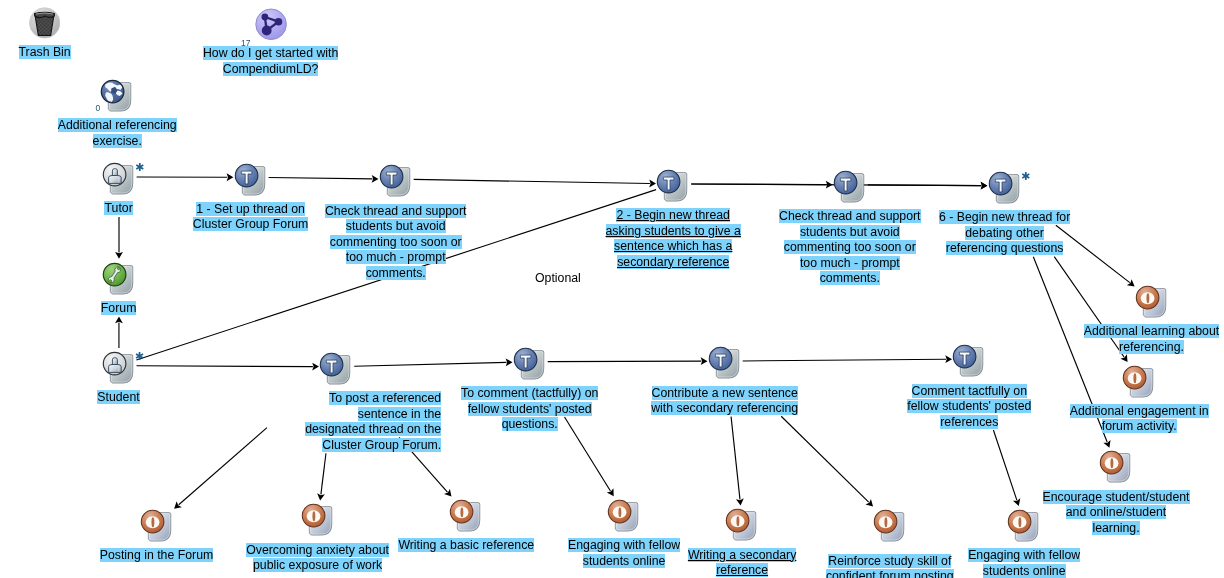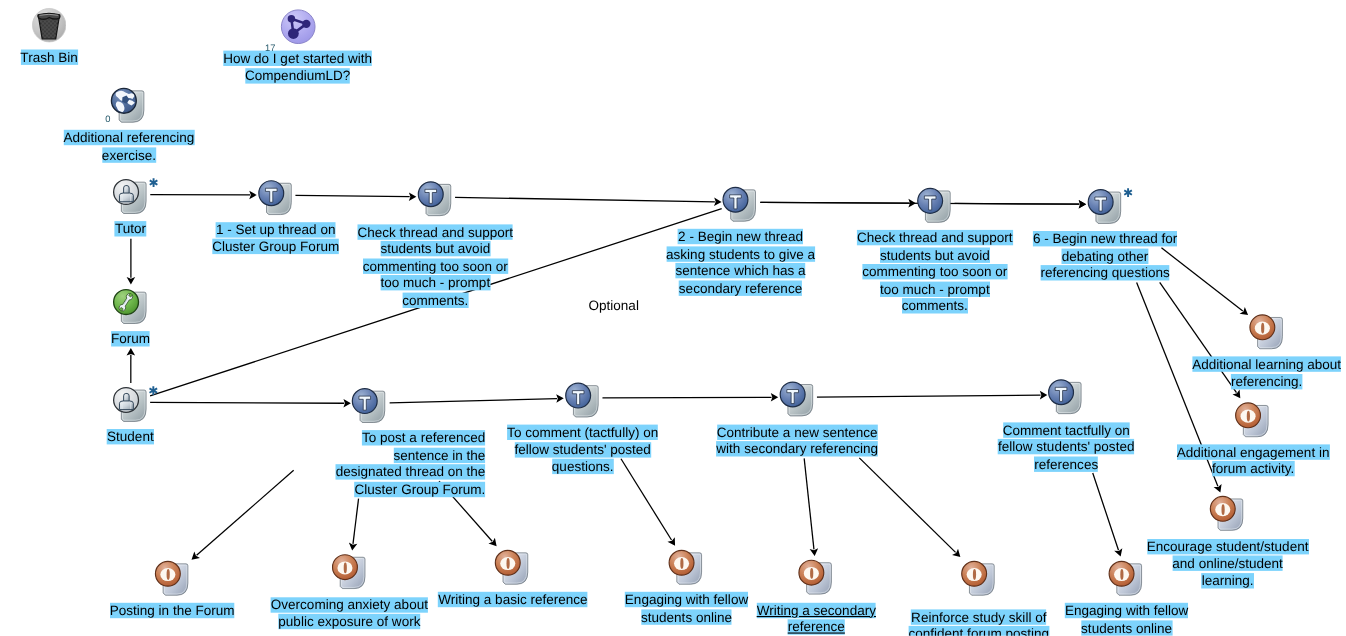--- a/index.html
+++ b/index.html
@@ -290,21 +290,21 @@
       </div>
       <div class="node" style="left: 657.6px; top: 170.4px;">
         <div class="glyph"><svg width="32" height="33" viewBox="0 0 32 33" class="glyph-svg">
             <g transform="translate(7.6,1.5)">
               <path d="M5.8,2.1 L21.5,2.1 Q23.2,2.1 23.2,3.8 L23.2,19.6 Q23.2,30.6 13.3,30.6 L2.7,30.6 L0.7,28.6 L0.7,7.3 Z" fill="url(#pageGrad)" stroke="#6f787f" stroke-width="0.7"></path>
               <path d="M6.4,3.2 L21.0,3.2 Q22.2,3.2 22.2,4.4 L22.2,19.5 Q22.2,29.5 13.2,29.5 L3.2,29.5 L1.8,28.1 L1.8,7.7 Z" fill="none" stroke="#f0f3f5" stroke-width="0.55" opacity="0.75"></path>
             </g>
             <circle cx="12.6" cy="12.6" r="11.3" fill="url(#taskGrad)" stroke="#1f2e47" stroke-width="1.1"></circle>
             <path d="M7.3,8.1 L17.9,8.1 L17.9,11.0 L14.0,11.0 L14.0,20.9 L11.2,20.9 L11.2,11.0 L7.3,11.0 Z" fill="#f1f8fe" stroke="#233047" stroke-width="0.7" stroke-linejoin="miter"></path>
           </svg></div>
-        <div class="label" style="width: 210px; left: -89.4px; top: 38px;"><span>2 - Begin new thread</span><br><span>asking students to give a</span><br><span>sentence which has a</span><br><span>secondary reference</span></div>
+        <div class="label" style="width: 210px; left: -89.4px; top: 38px; text-decoration: underline;"><span>2 - Begin new thread</span><br><span>asking students to give a</span><br><span>sentence which has a</span><br><span>secondary reference</span></div>
       </div>
       <div class="node" style="left: 834.2px; top: 171.3px;">
         <div class="glyph"><svg width="32" height="33" viewBox="0 0 32 33" class="glyph-svg">
             <g transform="translate(7.6,1.5)">
               <path d="M5.8,2.1 L21.5,2.1 Q23.2,2.1 23.2,3.8 L23.2,19.6 Q23.2,30.6 13.3,30.6 L2.7,30.6 L0.7,28.6 L0.7,7.3 Z" fill="url(#pageGrad)" stroke="#6f787f" stroke-width="0.7"></path>
               <path d="M6.4,3.2 L21.0,3.2 Q22.2,3.2 22.2,4.4 L22.2,19.5 Q22.2,29.5 13.2,29.5 L3.2,29.5 L1.8,28.1 L1.8,7.7 Z" fill="none" stroke="#f0f3f5" stroke-width="0.55" opacity="0.75"></path>
             </g>
             <circle cx="12.6" cy="12.6" r="11.3" fill="url(#taskGrad)" stroke="#1f2e47" stroke-width="1.1"></circle>
             <path d="M7.3,8.1 L17.9,8.1 L17.9,11.0 L14.0,11.0 L14.0,20.9 L11.2,20.9 L11.2,11.0 L7.3,11.0 Z" fill="#f1f8fe" stroke="#233047" stroke-width="0.7" stroke-linejoin="miter"></path>
           </svg></div>

